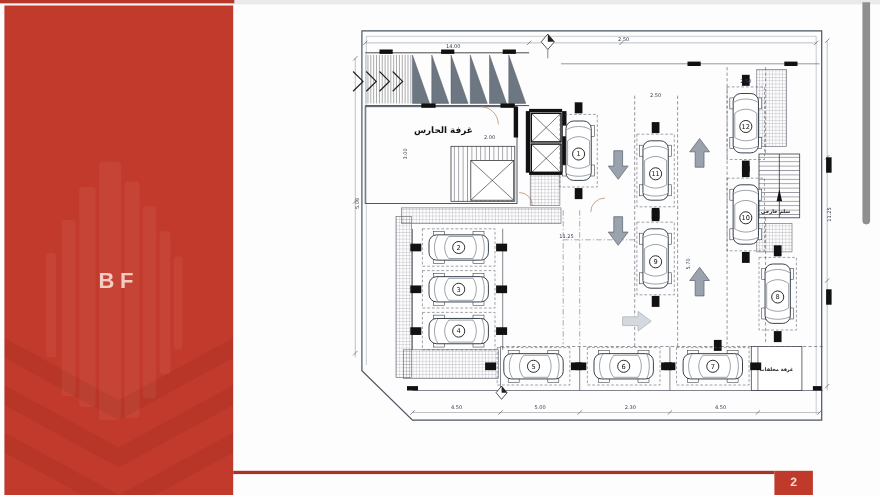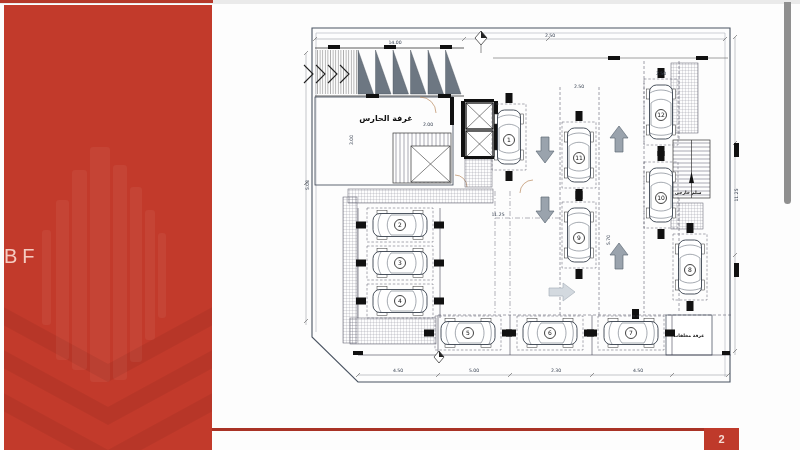--- a/index.html
+++ b/index.html
@@ -2,23 +2,23 @@
 <html><head>
 <meta charset="utf-8">
 <style>
   html,body{margin:0;padding:0;}
   body{width:800px;height:450px;overflow:hidden;position:relative;background:#fdfdfd;
        font-family:"Liberation Sans","DejaVu Sans",sans-serif;}
   .top-strip{position:absolute;left:0;top:0;width:800px;height:4px;background:#eaeaea;}
   .top-strip-red{position:absolute;left:0;top:0;width:213px;height:3px;background:#b5382a;}
   .sidebar{position:absolute;left:4px;top:5px;width:208px;height:445px;background:#c23a2b;overflow:hidden;}
   .sidebar .wm{position:absolute;left:0;top:0;}
-  .logo{position:absolute;left:0;top:240px;width:100%;
-        font-size:20px;font-weight:400;letter-spacing:5px;color:rgba(249,216,206,0.92);}
-  .plan{position:absolute;left:298px;top:25px;width:445px;height:370px;}
+  .logo{position:absolute;left:0;top:240px;width:100%;text-align:center;
+        font-size:20px;font-weight:700;letter-spacing:5px;color:rgba(249,216,206,0.92);}
+  .plan{position:absolute;left:315px;top:25px;width:445px;height:370px;}
   .footer-line{position:absolute;left:212px;top:428px;width:492px;height:3px;background:#a93326;}
   .page-badge{position:absolute;left:704px;top:428px;width:35px;height:22px;background:#bf3a2b;
               color:#f6dcd4;font-size:11px;font-weight:bold;display:flex;align-items:center;justify-content:center;}
   .scrollbar{position:absolute;left:784px;top:2px;width:7px;height:202px;background:#8f8f8f;
              border-radius:0 0 4px 4px;}
   svg text{font-family:"DejaVu Sans","Liberation Sans",sans-serif;}
 </style>
 </head>
 <body>
 

